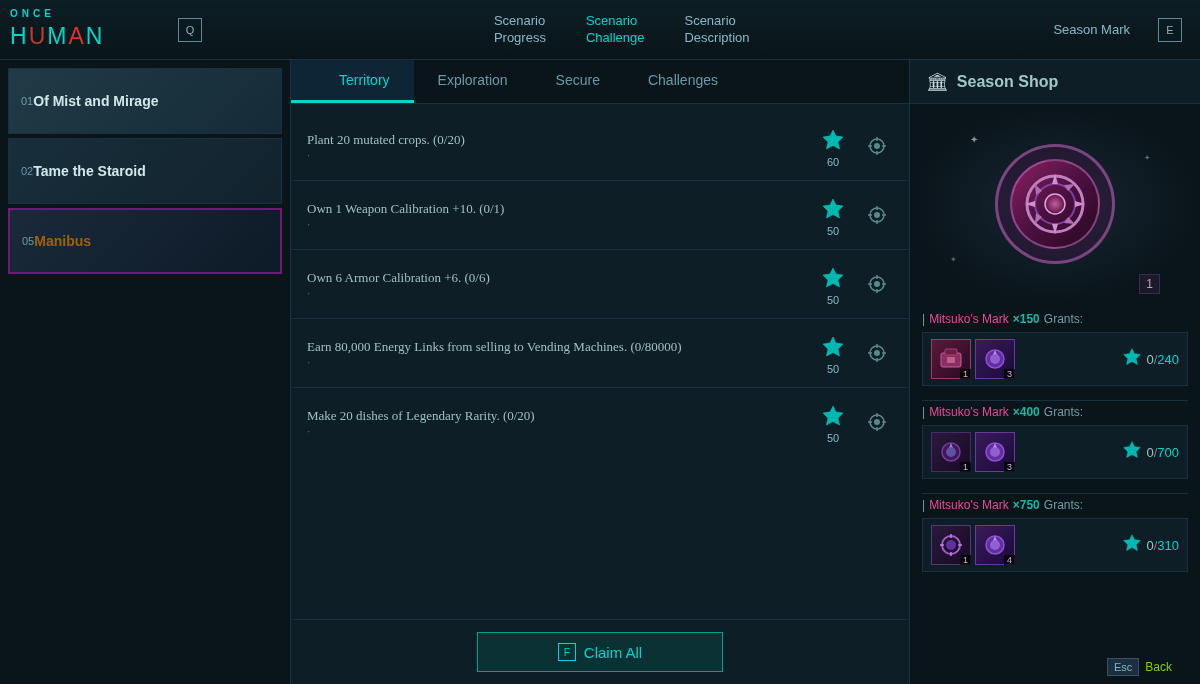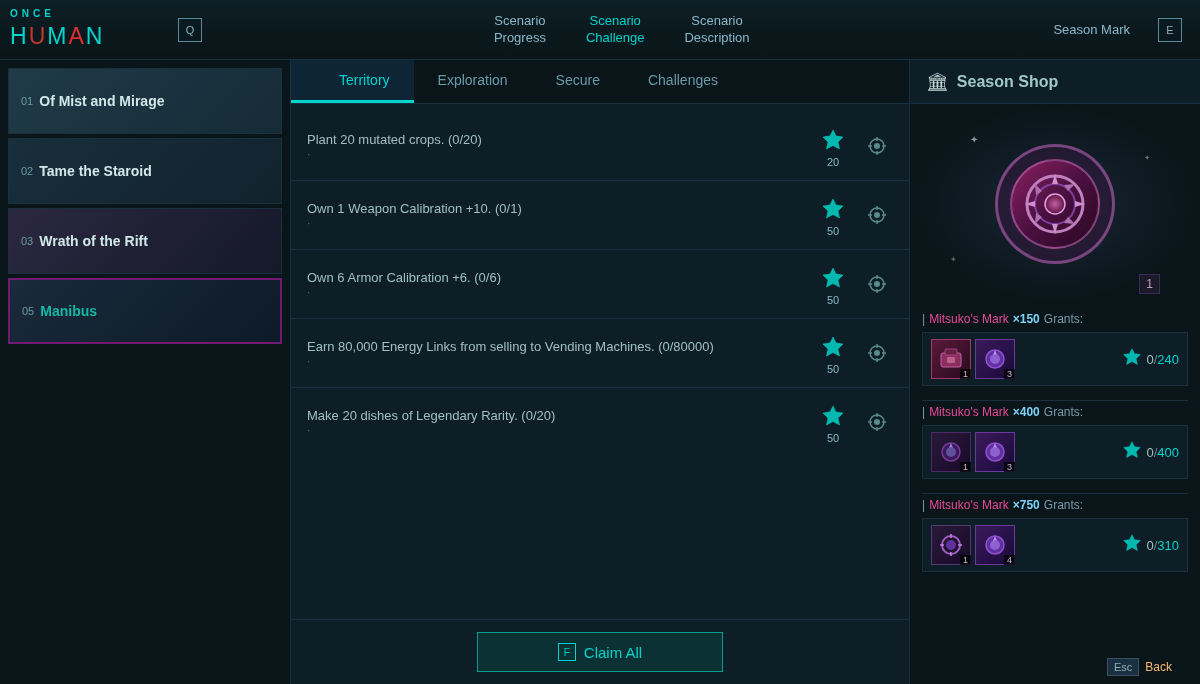--- a/index.html
+++ b/index.html
@@ -64,21 +64,20 @@
       justify-content: center;
       font-size: 11px;
       color: #8ab0c0;
       margin: 0 8px;
     }
     .header-nav-item {
       color: #8ab8c8;
       font-size: 13px;
       padding: 0 20px;
       cursor: pointer;
-      text-align: center;
       line-height: 1.3;
     }
     .header-nav-item.active { color: #00d4cc; }
 
     .season-mark {
       color: #8ab8c8;
       font-size: 13px;
       padding: 0 20px;
     }
 
@@ -126,28 +125,27 @@
       position: relative;
       z-index: 1;
       padding: 10px 12px;
       display: flex;
       align-items: center;
       height: 100%;
     }
     .scenario-num {
       font-size: 11px;
       color: #6a9aaa;
-      margin-right: 6px;
     }
     .scenario-title {
       font-size: 14px;
       color: #d0e8e8;
       font-weight: 600;
     }
-    .scenario-item.active .scenario-title { color: #14b8a6; }
+    .scenario-item.active .scenario-title { color: #a16207; }
 
     
     .content {
       flex: 1;
       display: flex;
       flex-direction: column;
       background: #0d1e26;
       border-left: 1px solid #1a3040;
       border-right: 1px solid #1a3040;
     }
@@ -185,20 +183,21 @@
       padding: 12px 16px;
       border-bottom: 1px solid #1a3040;
       min-height: 58px;
       position: relative;
     }
     .task-item:last-child { border-bottom: none; }
     .task-desc {
       flex: 1;
       font-size: 13px;
       color: #a0c0c0;
+      font-family: Liberation Serif, serif;
     }
     .task-sub {
       font-size: 10px;
       color: #4a7070;
       margin-top: 2px;
     }
     .task-reward {
       display: flex;
       flex-direction: column;
       align-items: center;
@@ -337,21 +336,21 @@
     }
     .reward-tier-header {
       font-size: 12px;
       color: #7a9aaa;
       margin-bottom: 6px;
       display: flex;
       align-items: center;
       gap: 4px;
     }
     .reward-tier-header .mark-name { color: #ec4899; }
-    .reward-tier-header .mark-count { color: #7dd3fc; font-weight: bold; }
+    .reward-tier-header .mark-count { color: #14b8a6; font-weight: bold; }
     .reward-items {
       display: flex;
       align-items: center;
       gap: 4px;
       background: #0d1e26;
       padding: 6px 8px;
       border: 1px solid #1a3040;
     }
     .reward-item-slot {
       position: relative;
@@ -408,21 +407,21 @@
     }
     .key-badge {
       background: #1a3040;
       border: 1px solid #3a5060;
       color: #8ab0c0;
       font-size: 11px;
       padding: 2px 6px;
     }
     .back-text {
       font-size: 12px;
-      color: #fdba74;
+      color: #84cc16;
     }
 
     
     .task-list::-webkit-scrollbar { width: 4px; }
     .task-list::-webkit-scrollbar-track { background: #091519; }
     .task-list::-webkit-scrollbar-thumb { background: #1a4050; }
   </style>
 </head>
 <body>
 
@@ -457,27 +456,20 @@
         <span class="scenario-title">Of Mist and Mirage</span>
       </div>
     </div>
     <div class="scenario-item">
       <div class="scenario-item-bg s02"></div>
       <div class="scenario-item-content">
         <span class="scenario-num">02</span>
         <span class="scenario-title">Tame the Staroid</span>
       </div>
     </div>
-    <div class="scenario-item">
-      <div class="scenario-item-bg s03"></div>
-      <div class="scenario-item-content">
-        <span class="scenario-num">03</span>
-        <span class="scenario-title">Wrath of the Rift</span>
-      </div>
-    </div>
     <div class="scenario-item active">
       <div class="scenario-item-bg s05"></div>
       <div class="scenario-item-content">
         <span class="scenario-num">05</span>
         <span class="scenario-title">Manibus</span>
       </div>
     </div>
   </div>
 
   <div class="content">
@@ -502,21 +494,21 @@
         <div style="flex:1">
           <div class="task-desc">Plant 20 mutated crops.  (0/20)</div>
           <div class="task-sub">·</div>
         </div>
         <div class="task-reward">
           <div class="reward-icon">
             <svg viewBox="0 0 24 24" fill="none">
               <path d="M12 2 L15 8 L22 9 L17 14 L18.5 21 L12 17.5 L5.5 21 L7 14 L2 9 L9 8 Z" fill="#00b8b0" stroke="#00d4cc" stroke-width="0.5"></path>
             </svg>
           </div>
-          <div class="reward-amount">20</div>
+          <div class="reward-amount">60</div>
         </div>
         <div class="task-locate">
           <svg viewBox="0 0 20 20" fill="none">
             <circle cx="10" cy="10" r="7" stroke="#5a8a8a" stroke-width="1.5"></circle>
             <circle cx="10" cy="10" r="3" fill="#5a8a8a"></circle>
             <line x1="10" y1="1" x2="10" y2="5" stroke="#5a8a8a" stroke-width="1.5"></line>
             <line x1="10" y1="15" x2="10" y2="19" stroke="#5a8a8a" stroke-width="1.5"></line>
             <line x1="1" y1="10" x2="5" y2="10" stroke="#5a8a8a" stroke-width="1.5"></line>
             <line x1="15" y1="10" x2="19" y2="10" stroke="#5a8a8a" stroke-width="1.5"></line>
           </svg>
@@ -748,21 +740,21 @@
             </div>
             <span class="item-count-badge">3</span>
           </div>
           <div class="reward-progress">
             <div class="reward-mark-icon">
               <svg viewBox="0 0 24 24" fill="none">
                 <path d="M12 2 L15 8 L22 9 L17 14 L18.5 21 L12 17.5 L5.5 21 L7 14 L2 9 L9 8 Z" fill="#00b8b0" stroke="#00d4cc" stroke-width="0.5"></path>
               </svg>
             </div>
             <span class="reward-fraction">
-              <span>0</span><span class="slash">/</span><span class="total">400</span>
+              <span>0</span><span class="slash">/</span><span class="total">700</span>
             </span>
           </div>
         </div>
       </div>
 
       <div class="divider-line"></div>
 
       <div class="reward-tier">
         <div class="reward-tier-header">
           <span>|</span>

